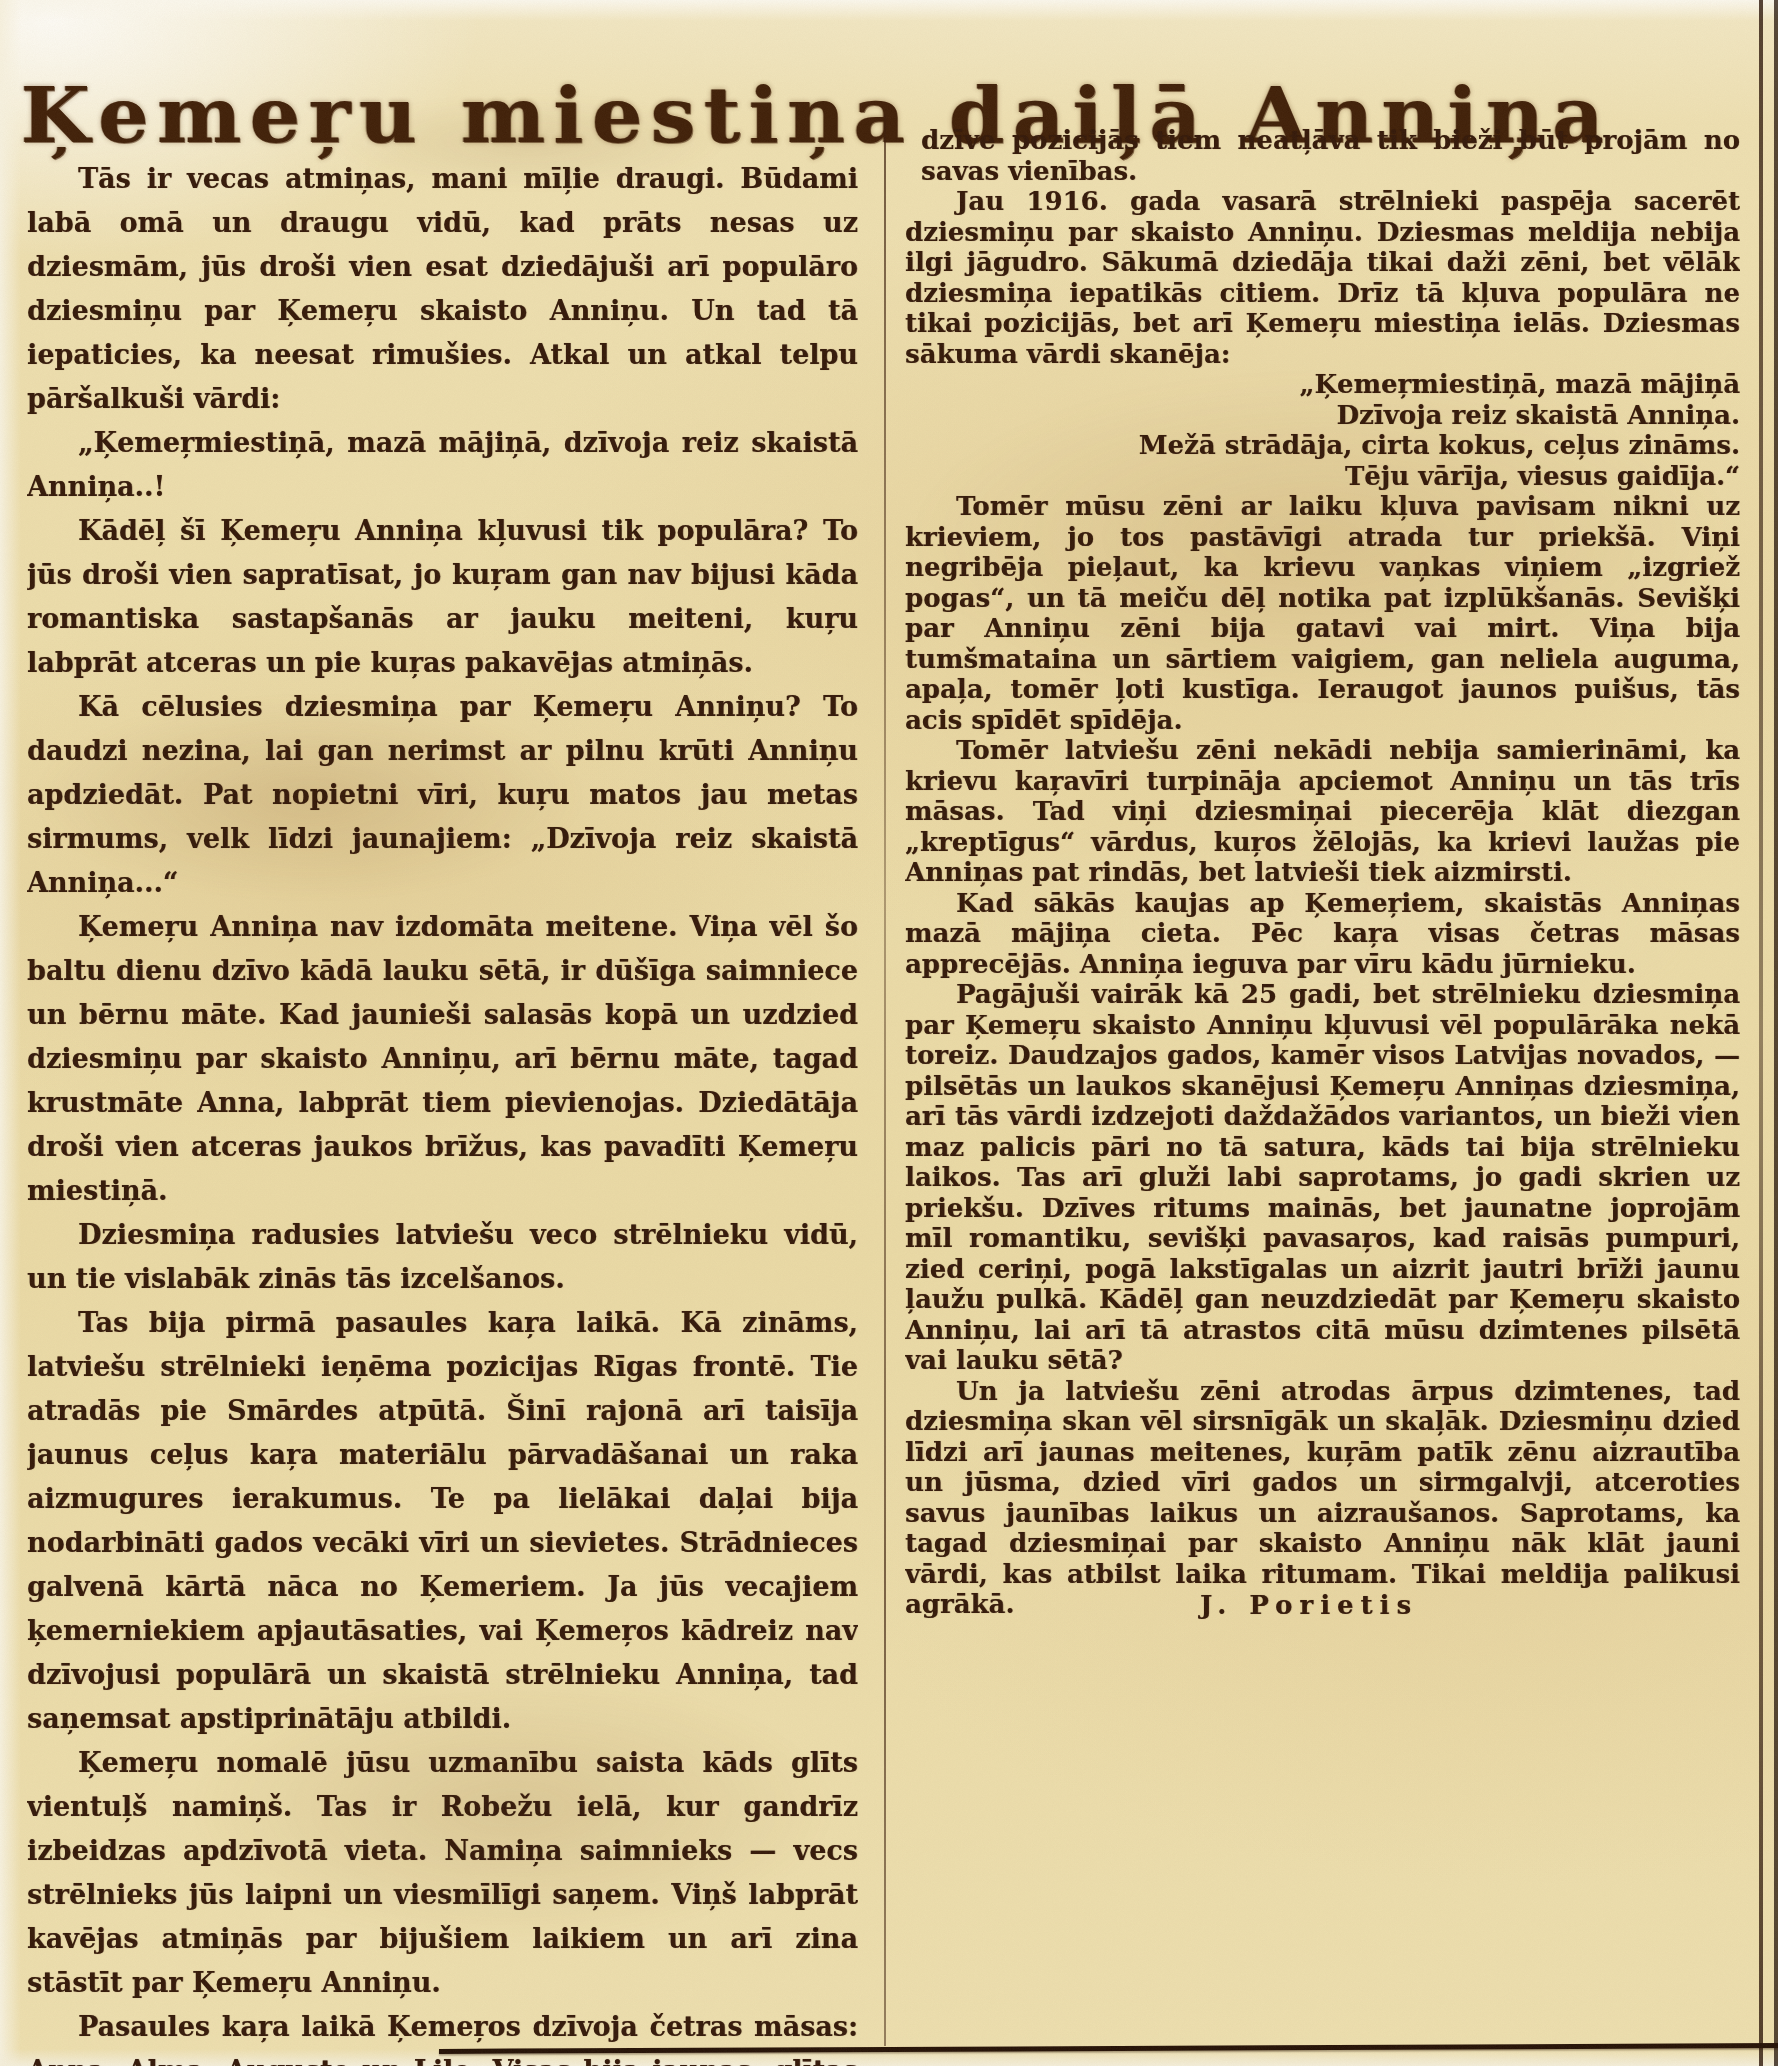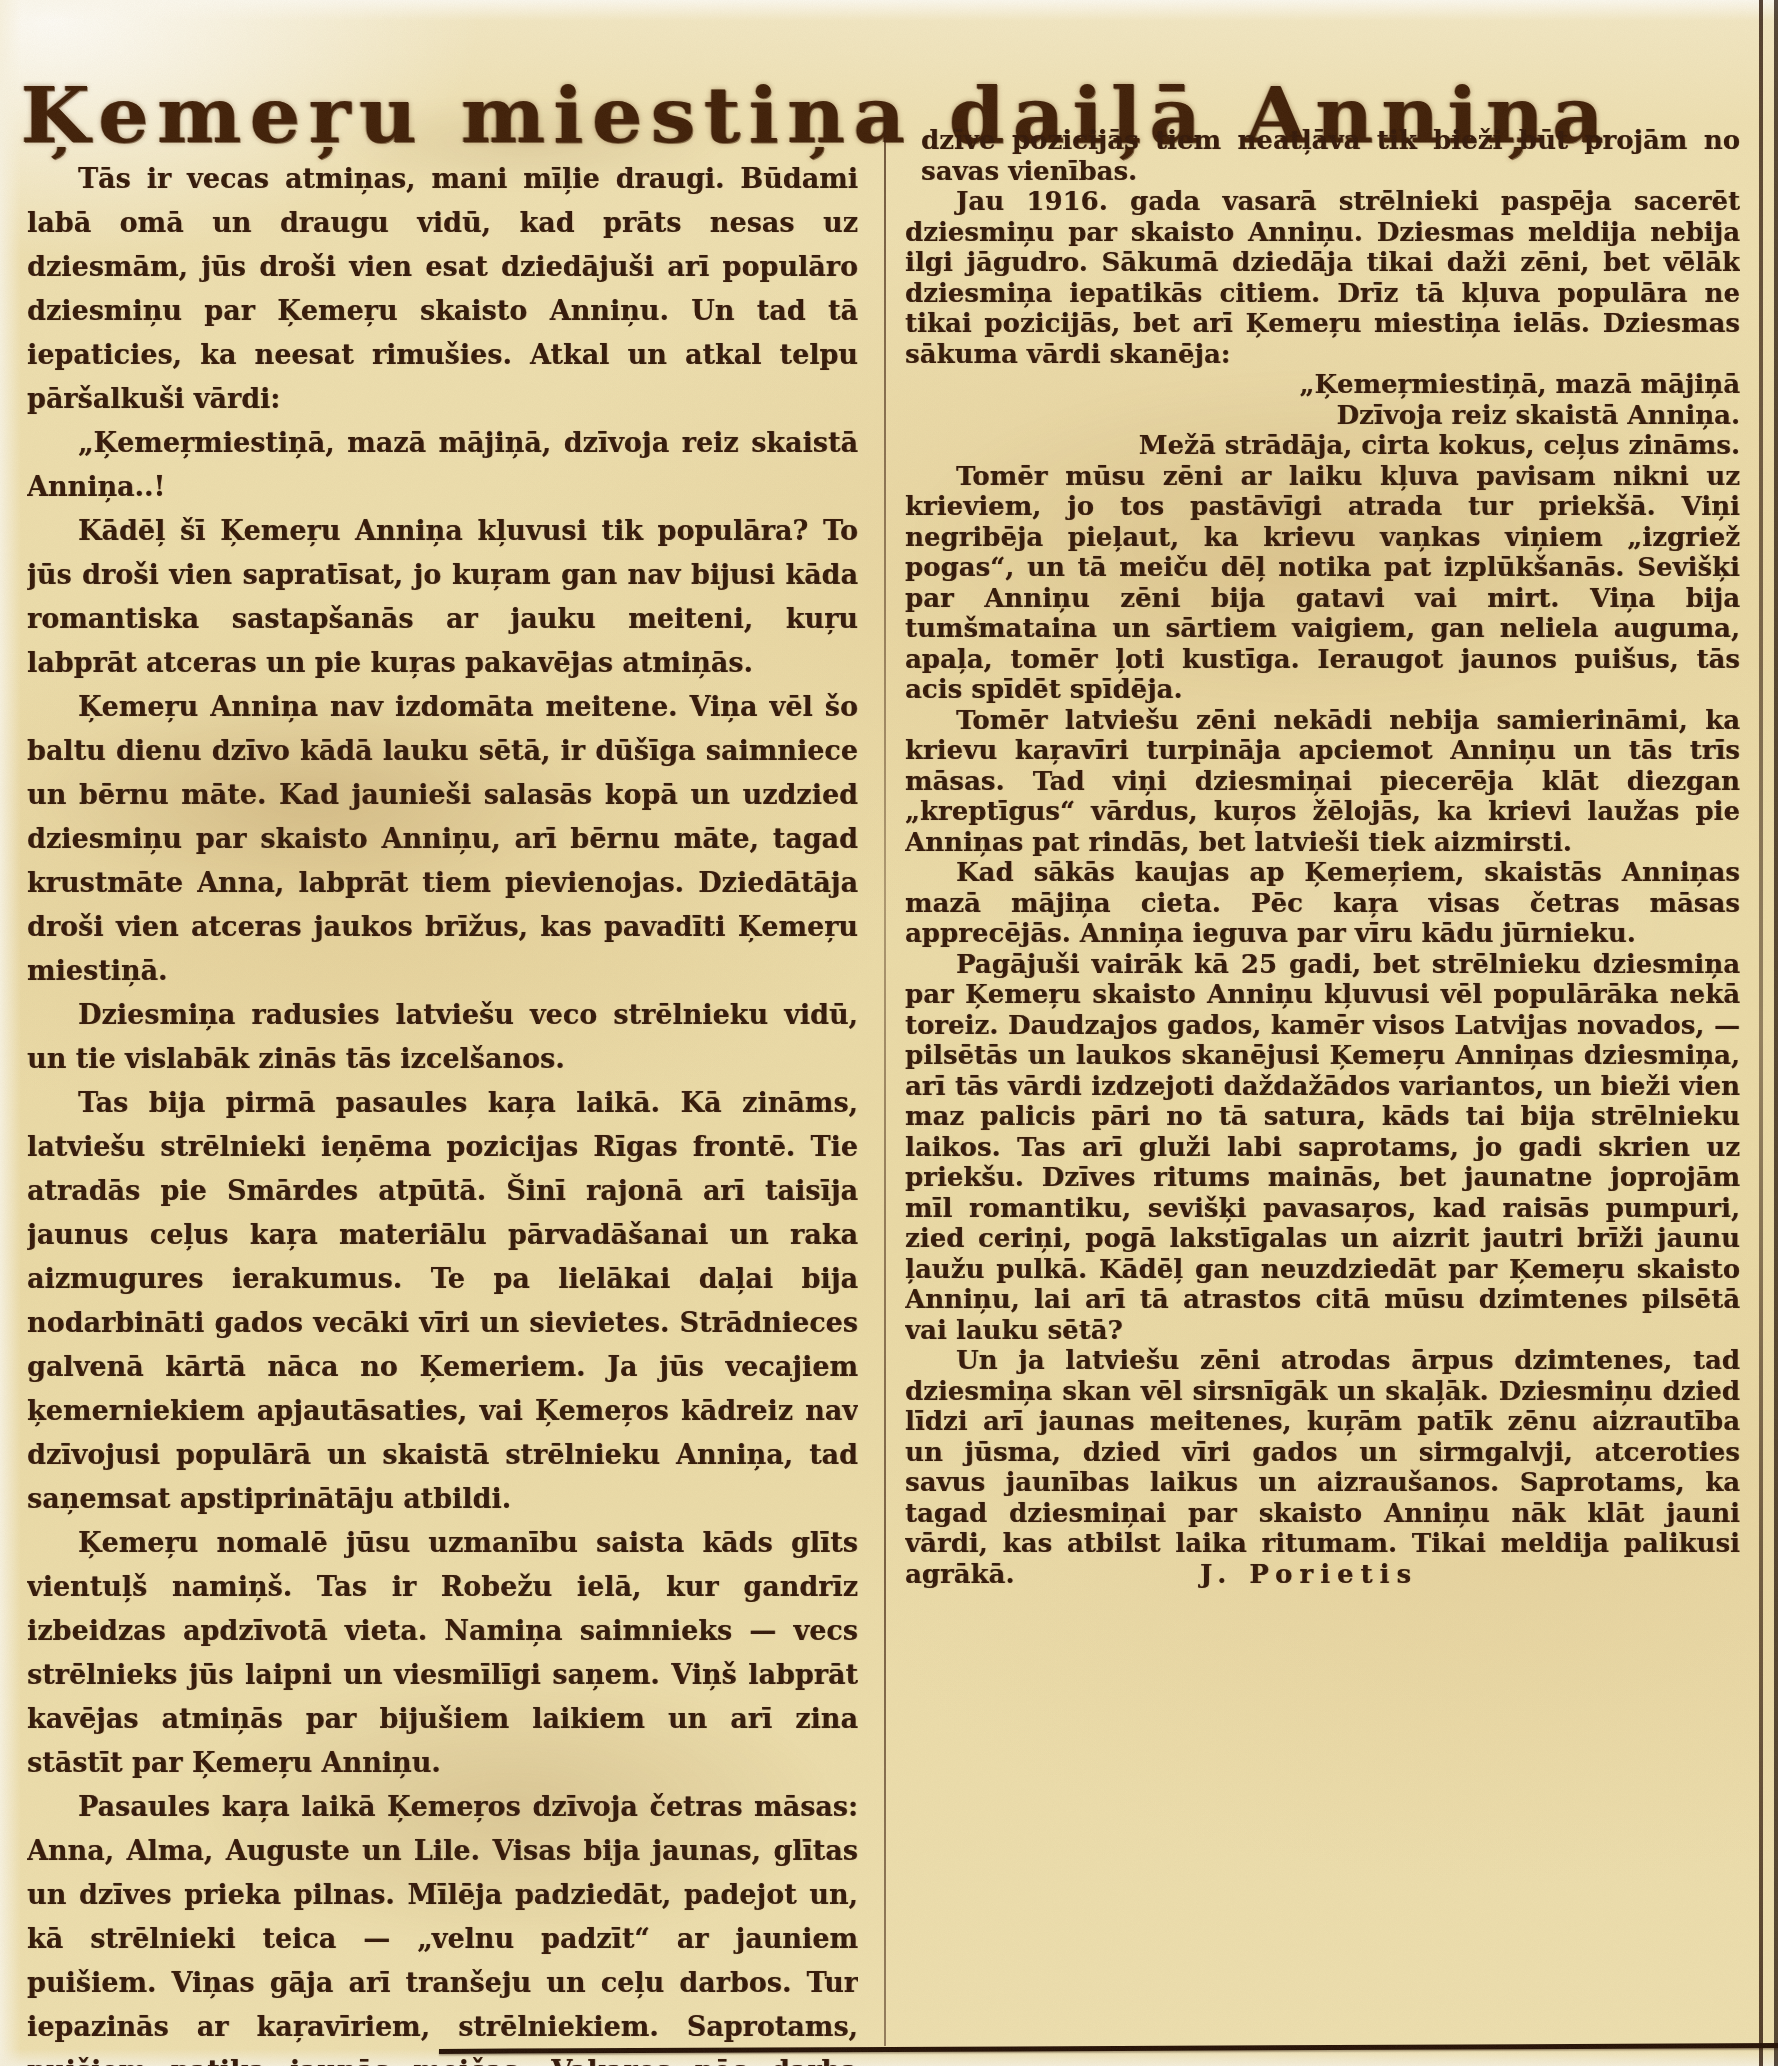--- a/index.html
+++ b/index.html
@@ -91,37 +91,39 @@
   <div class="stain s3"></div>
   <div class="stain s4"></div>
   <div class="stain s5"></div>
 
   <h1 class="headline">Ķemeŗu miestiņa daiļā Anniņa</h1>
 
   <div class="col left">
       <p class="para">Tās ir vecas atmiņas, mani mīļie draugi. Būdami labā omā un draugu vidū, kad prāts nesas uz dziesmām, jūs droši vien esat dziedājuši arī populāro dziesmiņu par Ķemeŗu skaisto Anniņu. Un tad tā iepaticies, ka neesat rimušies. Atkal un atkal telpu pāršalkuši vārdi:</p>
       <p class="para">„Ķemeŗmiestiņā, mazā mājiņā, dzīvoja reiz skaistā Anniņa..!</p>
       <p class="para">Kādēļ šī Ķemeŗu Anniņa kļuvusi tik populāra? To jūs droši vien sapratīsat, jo kuŗam gan nav bijusi kāda romantiska sastapšanās ar jauku meiteni, kuŗu labprāt atceras un pie kuŗas pakavējas atmiņās.</p>
+      <p class="para">Kā cēlusies dziesmiņa par Ķemeŗu Anniņu? To daudzi nezina, lai gan nerimst ar pilnu krūti Anniņu apdziedāt. Pat nopietni vīri, kuŗu matos jau metas sirmums, velk līdzi jaunajiem: „Dzīvoja reiz skaistā Anniņa...“</p>
       <p class="para">Ķemeŗu Anniņa nav izdomāta meitene. Viņa vēl šo baltu dienu dzīvo kādā lauku sētā, ir dūšīga saimniece un bērnu māte. Kad jaunieši salasās kopā un uzdzied dziesmiņu par skaisto Anniņu, arī bērnu māte, tagad krustmāte Anna, labprāt tiem pievienojas. Dziedātāja droši vien atceras jaukos brīžus, kas pavadīti Ķemeŗu miestiņā.</p>
       <p class="para">Dziesmiņa radusies latviešu veco strēlnieku vidū, un tie vislabāk zinās tās izcelšanos.</p>
       <p class="para">Tas bija pirmā pasaules kaŗa laikā. Kā zināms, latviešu strēlnieki ieņēma pozicijas Rīgas frontē. Tie atradās pie Smārdes atpūtā. Šinī rajonā arī taisīja jaunus ceļus kaŗa materiālu pārvadāšanai un raka aizmugures ierakumus. Te pa lielākai daļai bija nodarbināti gados vecāki vīri un sievietes. Strādnieces galvenā kārtā nāca no Ķemeriem. Ja jūs vecajiem ķemerniekiem apjautāsaties, vai Ķemeŗos kādreiz nav dzīvojusi populārā un skaistā strēlnieku Anniņa, tad saņemsat apstiprinātāju atbildi.</p>
       <p class="para">Ķemeŗu nomalē jūsu uzmanību saista kāds glīts vientuļš namiņš. Tas ir Robežu ielā, kur gandrīz izbeidzas apdzīvotā vieta. Namiņa saimnieks — vecs strēlnieks jūs laipni un viesmīlīgi saņem. Viņš labprāt kavējas atmiņās par bijušiem laikiem un arī zina stāstīt par Ķemeŗu Anniņu.</p>
       <p class="para">Pasaules kaŗa laikā Ķemeŗos dzīvoja četras māsas: Anna, Alma, Auguste un Lile. Visas bija jaunas, glītas un dzīves prieka pilnas. Mīlēja padziedāt, padejot un, kā strēlnieki teica — „velnu padzīt“ ar jauniem puišiem. Viņas gāja arī tranšeju un ceļu darbos. Tur iepazinās ar kaŗavīriem, strēlniekiem. Saprotams, puišiem patika jaunās meičas. Vakaros pēc darba miestiņā pie viņām salasījās uniformēti kavalieŗi, un visi kopā pavadīja jautrus brīžus.</p>
       <p class="para">Bet latviešu zēniem nepatika, ka mazajā mājiņā iegriezās arī krievu družīnu vīri. Likās, ka meitenes tiem veltīja vairāk uzmanības. Sevišķi Anniņa. Mūsu zēni kļuva arvien greizsirdīgāki, jo</p>
     </div>
 
   <div class="divider"></div>
 
   <div class="col right">
   <p class="para cont">dzīve pozicijās tiem neatļāva tik bieži būt projām no savas vienības.</p>
       <p class="para">Jau 1916. gada vasarā strēlnieki paspēja sacerēt dziesmiņu par skaisto Anniņu. Dziesmas meldija nebija ilgi jāgudro. Sākumā dziedāja tikai daži zēni, bet vēlāk dziesmiņa iepatikās citiem. Drīz tā kļuva populāra ne tikai pozicijās, bet arī Ķemeŗu miestiņa ielās. Dziesmas sākuma vārdi skanēja:</p>
       <div class="verse">
         <div class="verse-line">„Ķemeŗmiestiņā, mazā mājiņā</div>
         <div class="verse-line">Dzīvoja reiz skaistā Anniņa.</div>
         <div class="verse-line">Mežā strādāja, cirta kokus, ceļus zināms.</div>
+        <div class="verse-line">Tēju vārīja, viesus gaidīja.“</div>
       </div>
       <p class="para">Tomēr mūsu zēni ar laiku kļuva pavisam nikni uz krieviem, jo tos pastāvīgi atrada tur priekšā. Viņi negribēja pieļaut, ka krievu vaņkas viņiem „izgriež pogas“, un tā meiču dēļ notika pat izplūkšanās. Sevišķi par Anniņu zēni bija gatavi vai mirt. Viņa bija tumšmataina un sārtiem vaigiem, gan neliela auguma, apaļa, tomēr ļoti kustīga. Ieraugot jaunos puišus, tās acis spīdēt spīdēja.</p>
       <p class="para">Tomēr latviešu zēni nekādi nebija samierināmi, ka krievu kaŗavīri turpināja apciemot Anniņu un tās trīs māsas. Tad viņi dziesmiņai piecerēja klāt diezgan „kreptīgus“ vārdus, kuŗos žēlojās, ka krievi laužas pie Anniņas pat rindās, bet latvieši tiek aizmirsti.</p>
       <p class="para">Kad sākās kaujas ap Ķemeŗiem, skaistās Anniņas mazā mājiņa cieta. Pēc kaŗa visas četras māsas apprecējās. Anniņa ieguva par vīru kādu jūrnieku.</p>
       <p class="para">Pagājuši vairāk kā 25 gadi, bet strēlnieku dziesmiņa par Ķemeŗu skaisto Anniņu kļuvusi vēl populārāka nekā toreiz. Daudzajos gados, kamēr visos Latvijas novados, — pilsētās un laukos skanējusi Ķemeŗu Anniņas dziesmiņa, arī tās vārdi izdzejoti daždažādos variantos, un bieži vien maz palicis pāri no tā satura, kāds tai bija strēlnieku laikos. Tas arī gluži labi saprotams, jo gadi skrien uz priekšu. Dzīves ritums mainās, bet jaunatne joprojām mīl romantiku, sevišķi pavasaŗos, kad raisās pumpuri, zied ceriņi, pogā lakstīgalas un aizrit jautri brīži jaunu ļaužu pulkā. Kādēļ gan neuzdziedāt par Ķemeŗu skaisto Anniņu, lai arī tā atrastos citā mūsu dzimtenes pilsētā vai lauku sētā?</p>
       <p class="para">Un ja latviešu zēni atrodas ārpus dzimtenes, tad dziesmiņa skan vēl sirsnīgāk un skaļāk. Dziesmiņu dzied līdzi arī jaunas meitenes, kuŗām patīk zēnu aizrautība un jūsma, dzied vīri gados un sirmgalvji, atceroties savus jaunības laikus un aizraušanos. Saprotams, ka tagad dziesmiņai par skaisto Anniņu nāk klāt jauni vārdi, kas atbilst laika ritumam. Tikai meldija palikusi agrākā.</p>
       <div class="byline">J. Porietis</div>
     </div>
 
   <div class="right-rule-1"></div>

